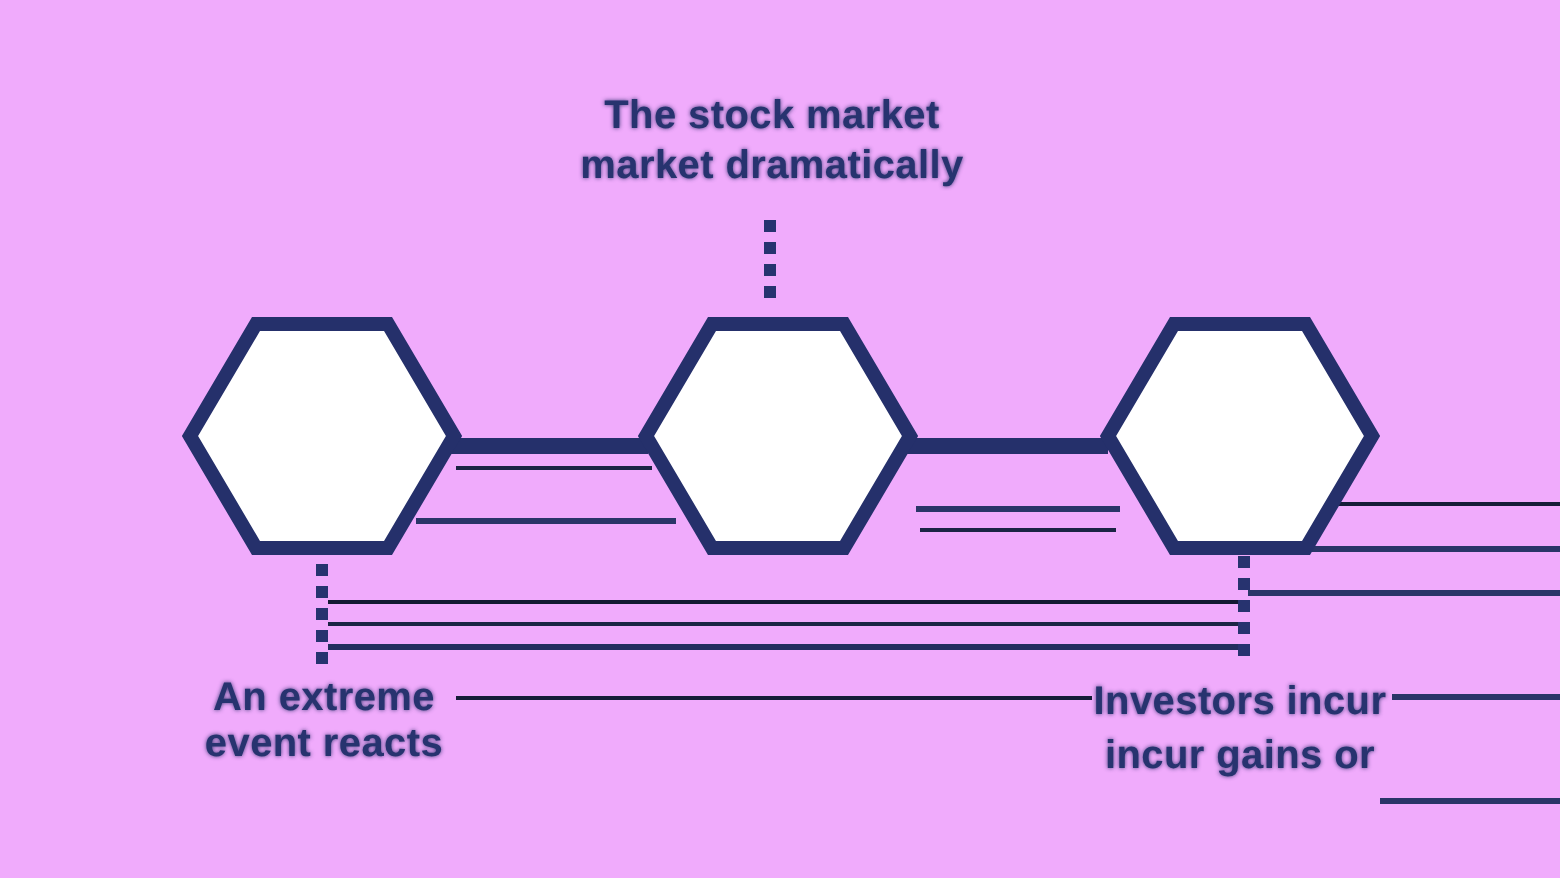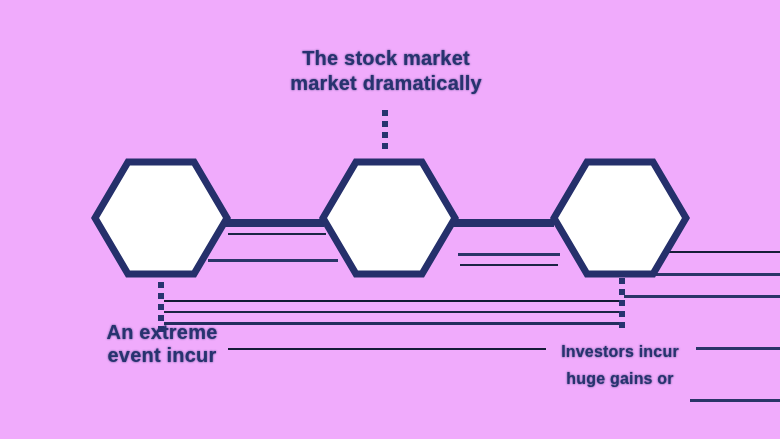--- a/index.html
+++ b/index.html
@@ -25,31 +25,31 @@
   }
   .label span { display: block; }
   #top-label {
     top: 46px;
     left: 246px;
     width: 280px;
     font-size: 20px;
     line-height: 25px;
   }
   #bottom-left-label {
-    top: 321px;
+    top: 338px;
     left: 62px;
     width: 200px;
     font-size: 20px;
     line-height: 23px;
   }
   #bottom-right-label {
     top: 338px;
     left: 520px;
     width: 200px;
-    font-size: 16px;
+    font-size: 20px;
     line-height: 27px;
   }
   .hexagon {
     position: absolute;
     width: 140px;
     height: 122px;
   }
   #hexagon-1 { left: 91px;  top: 157px; }
   #hexagon-2 { left: 319px; top: 157px; }
   #hexagon-3 { left: 550px; top: 157px; }
@@ -131,21 +131,21 @@
   <div class="dotted-line" style="left:619px; top:278px;">
     <div class="dot"></div>
     <div class="dot"></div>
     <div class="dot"></div>
     <div class="dot"></div>
     <div class="dot"></div>
   </div>
 
   <div class="label" id="bottom-left-label">
     <span>An extreme</span>
-    <span>event incur</span>
+    <span>event reacts</span>
   </div>
 
   <div class="label" id="bottom-right-label">
     <span>Investors incur</span>
-    <span>huge gains or</span>
+    <span>incur gains or</span>
   </div>
 
 </div>
 
 </body></html>

